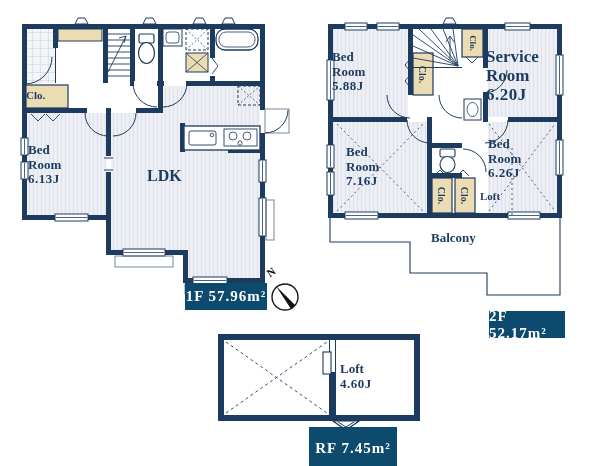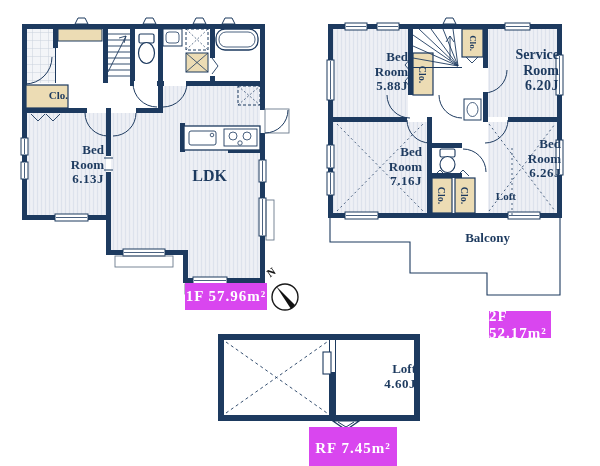--- a/index.html
+++ b/index.html
@@ -1,25 +1,25 @@
 <!DOCTYPE html>
 <html><head>
 <meta charset="utf-8">
 <style>
   html,body{margin:0;padding:0;background:#ffffff;}
   #app{
     position:relative;width:600px;height:466px;background:#ffffff;overflow:hidden;
     font-family:"Liberation Serif","DejaVu Serif",serif;color:#1d3a5f;
   }
   #plan-svg{position:absolute;left:0;top:0;}
-  .lbl{position:absolute;text-align:right;font-weight:bold;line-height:1.12;}
+  .lbl{position:absolute;text-align:left;font-weight:bold;line-height:1.12;}
   .lbl span{display:block;}
-  .size-line{letter-spacing:0.5px;margin-left:16px;}
+  .size-line{letter-spacing:0.5px;}
   .areabox{
-    position:absolute;background:#d946ef;color:#ffffff;
+    position:absolute;background:#0c4a6e;color:#ffffff;
     display:flex;align-items:center;justify-content:center;
     font-weight:bold;font-size:15px;letter-spacing:1px;
   }
   .vclo{position:absolute;display:flex;align-items:center;justify-content:center;font-weight:bold;}
   .vclo span{display:block;transform:rotate(90deg);white-space:nowrap;}
   .north{position:absolute;font-weight:bold;font-size:11px;color:#111111;transform:rotate(-35deg);}
 </style>
 </head>
 <body>
 
@@ -262,21 +262,21 @@
 </div>
 <div class="lbl" style="left:26px;top:89px;width:42px;font-size:11px;">
   <span>Clo.</span>
 </div>
 
 <div class="lbl" style="left:332px;top:50px;width:76px;font-size:13px;">
   <span>Bed</span>
   <span>Room</span>
   <span class="size-line">5.88J</span>
 </div>
-<div class="lbl" style="left:486px;top:47px;width:73px;font-size:14px;">
+<div class="lbl" style="left:486px;top:47px;width:73px;font-size:17px;">
   <span>Service</span>
   <span>Room</span>
   <span class="size-line">6.20J</span>
 </div>
 <div class="lbl" style="left:346px;top:145px;width:76px;font-size:13px;">
   <span>Bed</span>
   <span>Room</span>
   <span class="size-line">7.16J</span>
 </div>
 <div class="lbl" style="left:488px;top:137px;width:73px;font-size:13px;">
@@ -294,33 +294,33 @@
 <div class="vclo" style="left:432px;top:178px;width:20px;height:35px;font-size:10px;">
   <span>Clo.</span>
 </div>
 <div class="vclo" style="left:455px;top:178px;width:20px;height:35px;font-size:10px;">
   <span>Clo.</span>
 </div>
 
 <div class="lbl" style="left:480px;top:190px;width:36px;font-size:11px;">
   <span>Loft</span>
 </div>
-<div class="lbl" style="left:440px;top:231px;width:70px;font-size:13px;">
+<div class="lbl" style="left:431px;top:231px;width:70px;font-size:13px;">
   <span>Balcony</span>
 </div>
 
 <div class="lbl" style="left:340px;top:362px;width:76px;font-size:13px;">
   <span>Loft</span>
   <span class="size-line">4.60J</span>
 </div>
 
 <div class="areabox" style="left:185px;top:283px;width:82px;height:27px;">
   <span>1F 57.96m²</span>
 </div>
-<div class="areabox" style="left:489px;top:311px;width:62px;height:27px;">
+<div class="areabox" style="left:489px;top:311px;width:76px;height:27px;">
   <span>2F 52.17m²</span>
 </div>
 <div class="areabox" style="left:309px;top:427px;width:88px;height:43px;">
   <span>RF 7.45m²</span>
 </div>
 
 <div class="north" style="left:267px;top:266px;">
   <span>N</span>
 </div>
 

